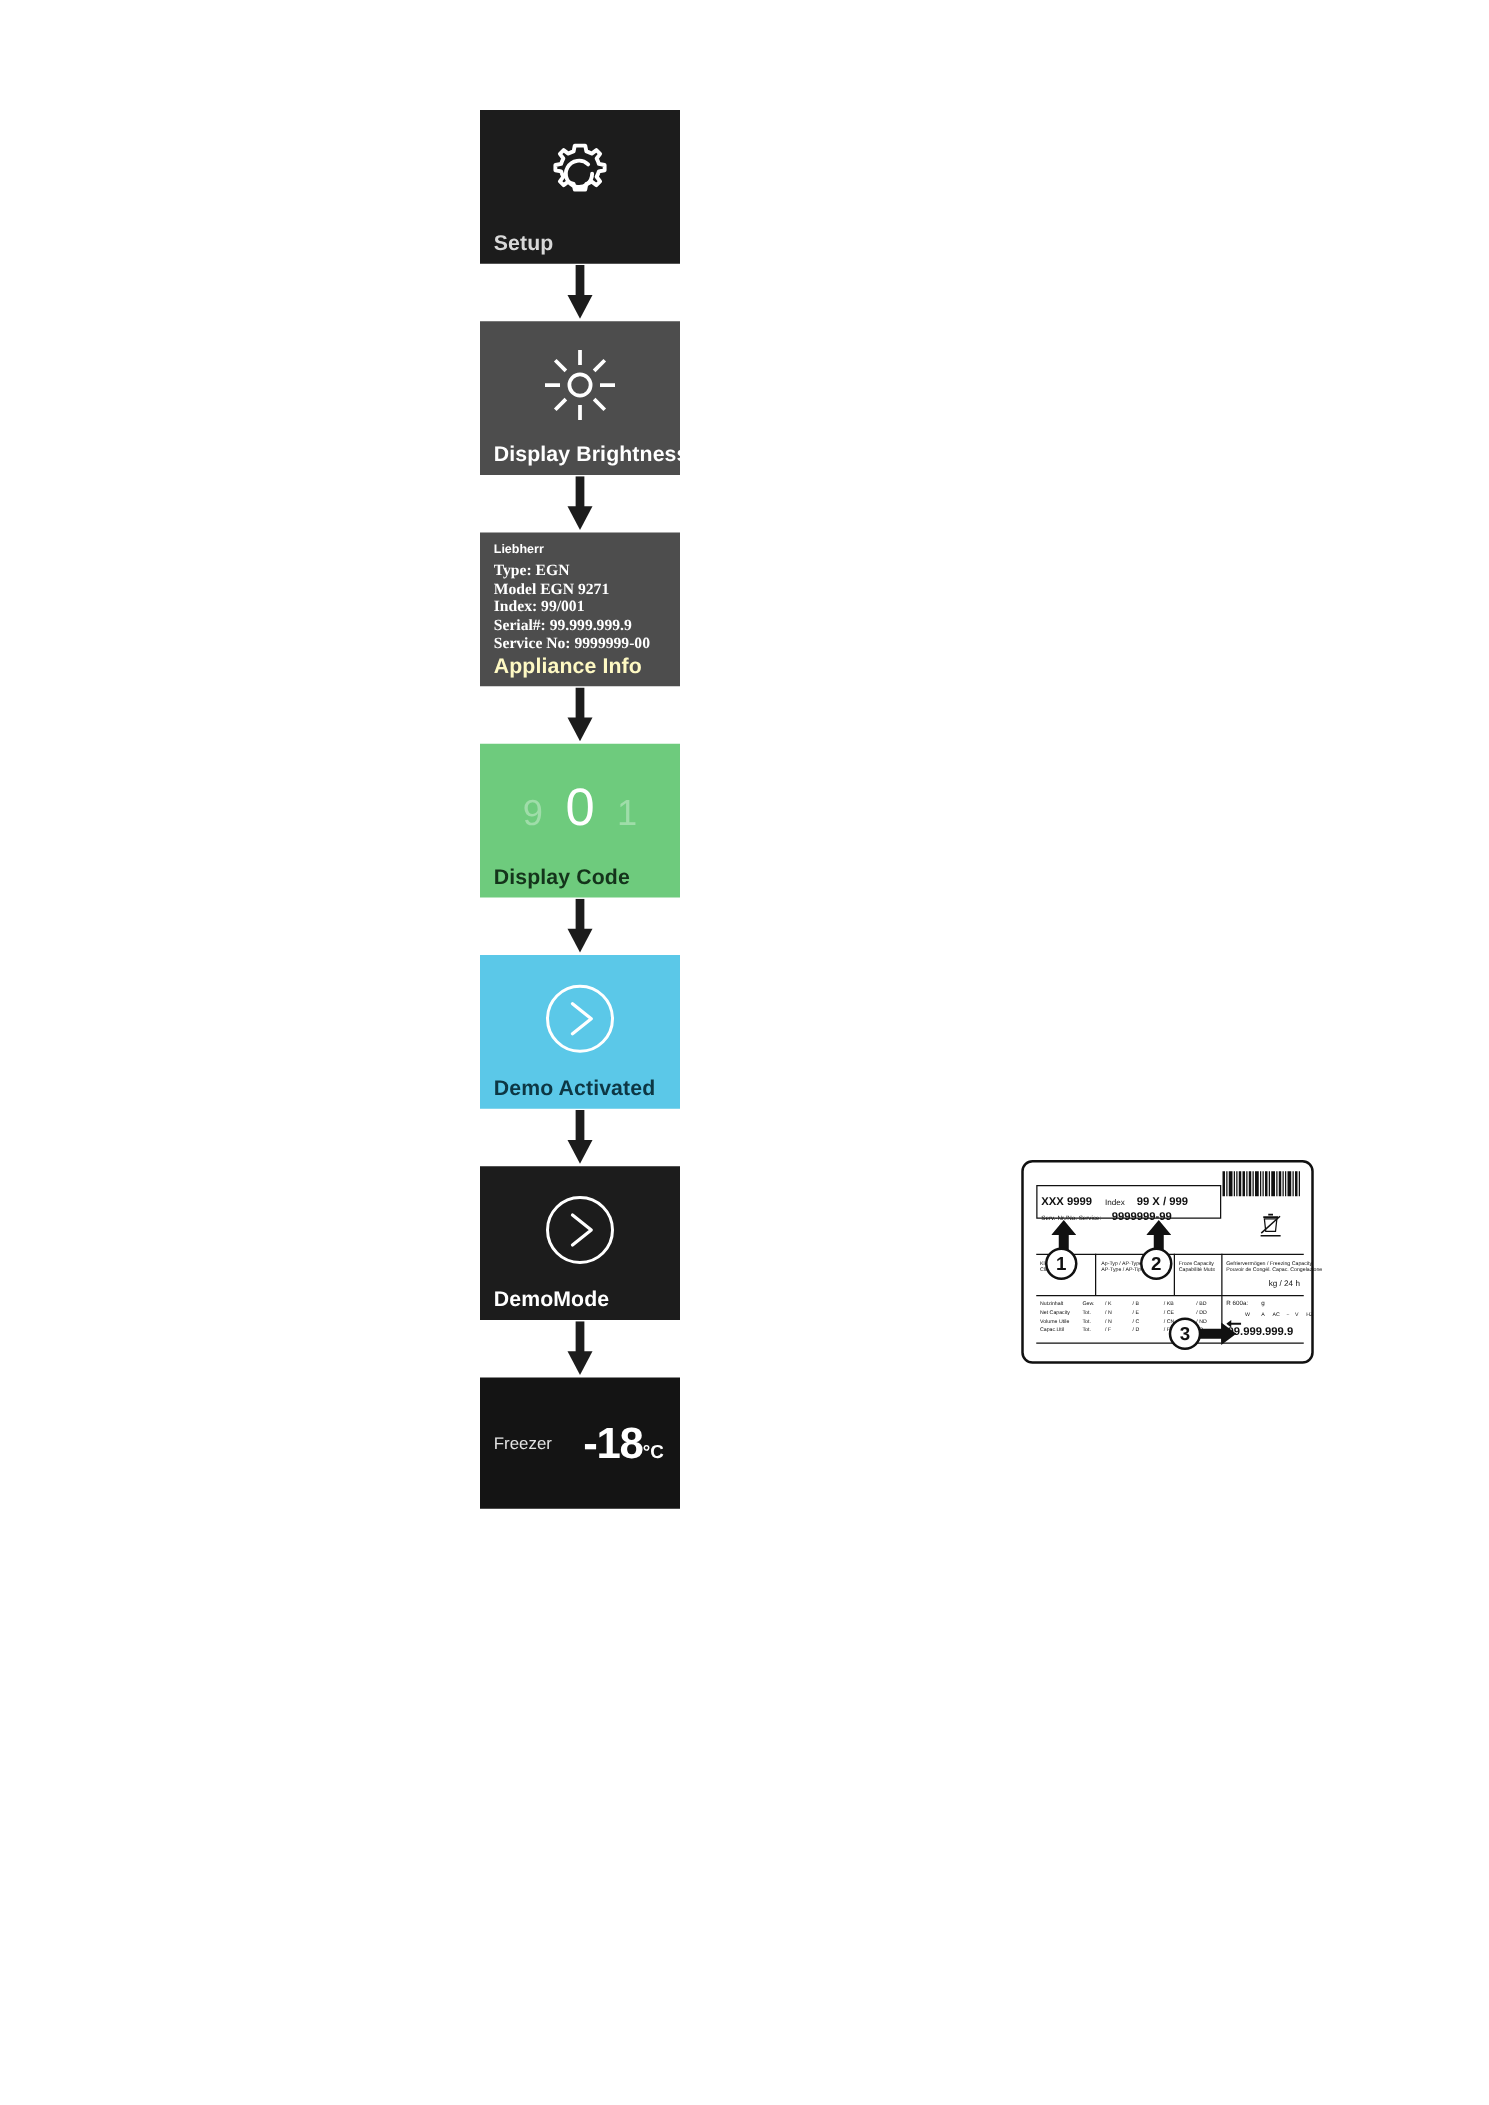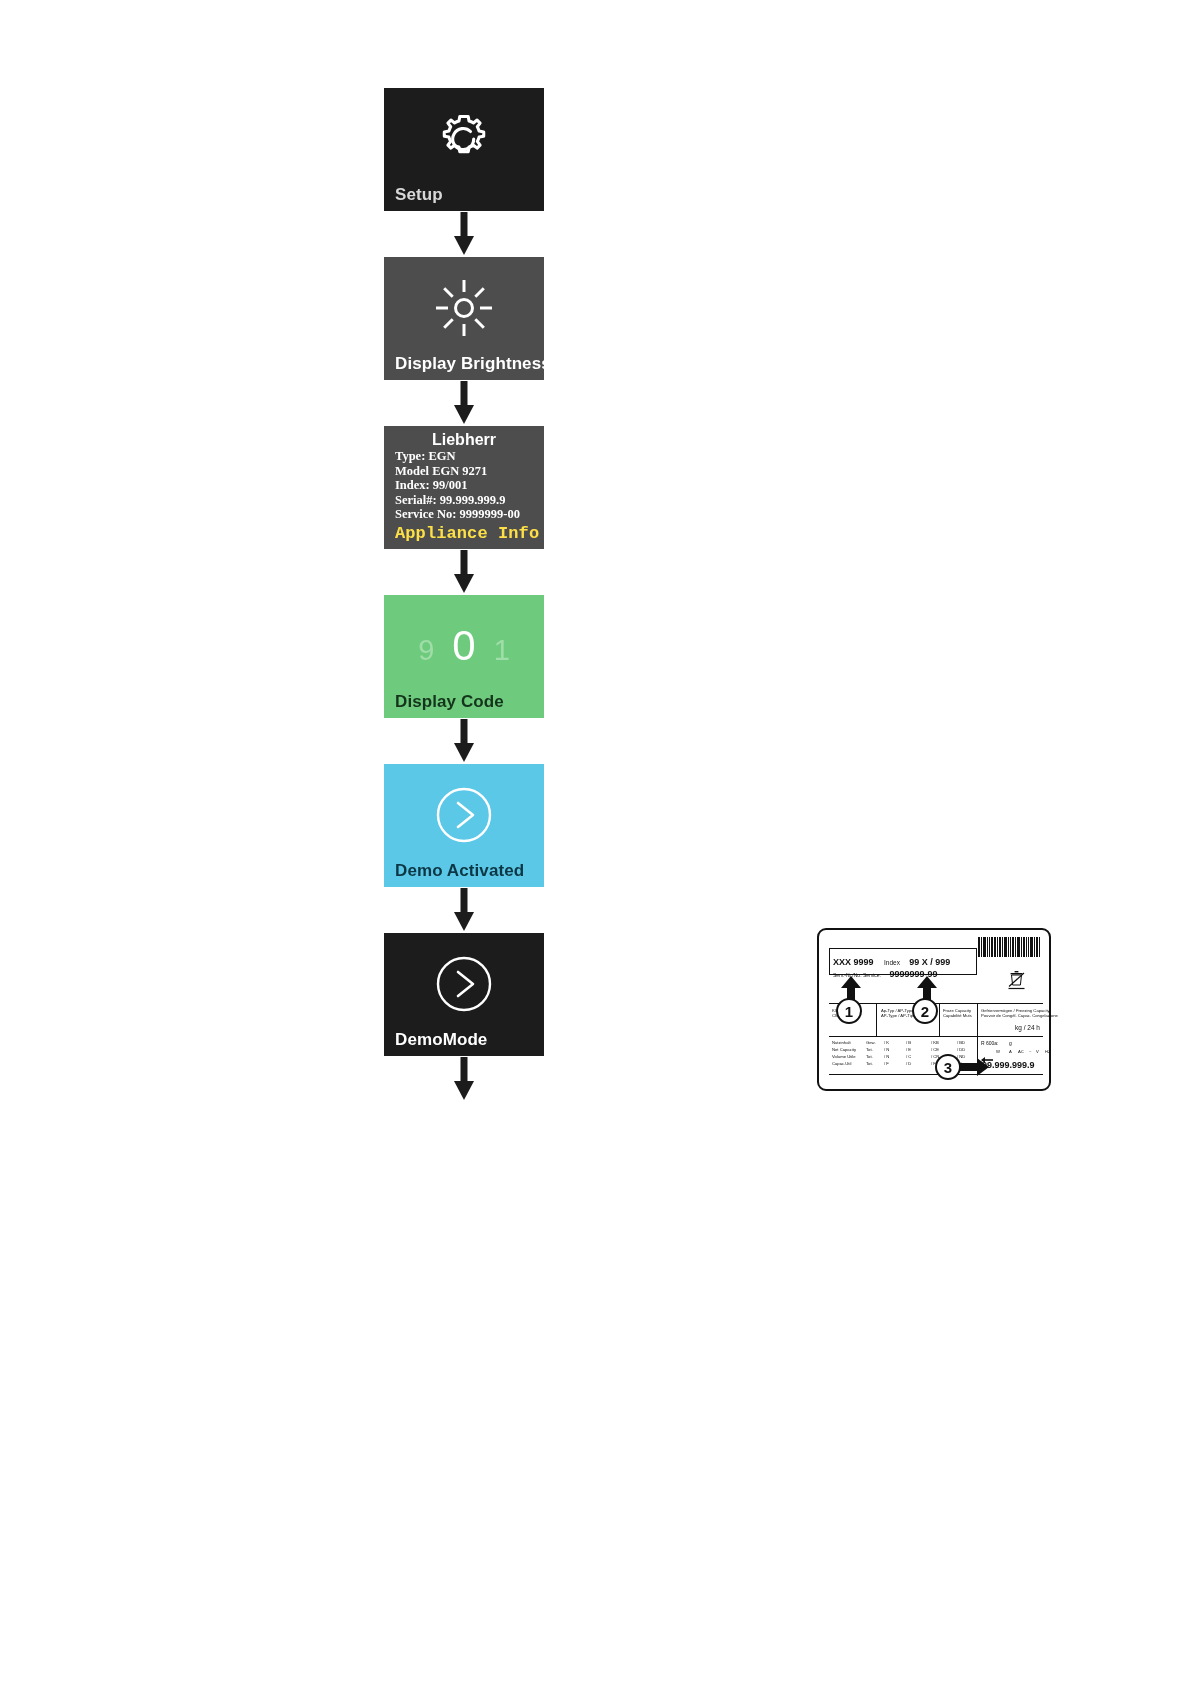--- a/index.html
+++ b/index.html
@@ -63,21 +63,21 @@
   .arrow svg { display: block; }
 
   
   .p-setup     { background: #1c1c1c; }
   .p-setup    .panel-label { color: #d8d8d8; margin-top: 33px; }
 
   .p-bright    { background: #4d4d4d; }
   .p-bright   .panel-label { color: #ffffff; }
 
   .p-info      { background: #4d4d4d; }
-  .p-info     .panel-label { color: #fde047; font-family: Liberation Mono, monospace; }
+  .p-info     .panel-label { color: #fef9c3; }
 
   .p-code      { background: #6ecb7d; }
   .p-code     .panel-label { color: #14341b; }
 
   .p-demoact   { background: #5bc8e8; }
   .p-demoact  .panel-label { color: #0d3744; }
 
   .p-demomode  { background: #1c1c1c; text-align: center; }
   .p-demomode .panel-label { color: #ffffff; }
 
@@ -85,25 +85,24 @@
 
   
   .info-lines {
     position: absolute;
     left: 11px;
     top: 6px;
     right: 4px;
   }
   .info-lines .brand {
     color: #ffffff;
-    font-size: 16px;
+    font-size: 10px;
     font-weight: bold;
     line-height: 16px;
     margin-bottom: 1px;
-    margin-left: 37px;
   }
   .info-lines .line {
     color: #ffffff;
     font-size: 12.5px;
     font-weight: bold;
     line-height: 14.5px;
     white-space: nowrap;
     font-family: Liberation Serif, serif;
   }
 
@@ -372,20 +371,26 @@
     <div class="panel-label">DemoMode</div>
   </div>
 
   <div class="arrow">
     <svg width="24" height="44" viewBox="0 0 24 44">
       <rect x="8.5" y="0" width="7" height="27" fill="#1c1c1c"></rect>
       <polygon points="2,24 22,24 12,43" fill="#1c1c1c"></polygon>
     </svg>
   </div>
 
+  <div class="panel p-freezer">
+    <div class="freezer-row">
+      <span class="freezer-name">Freezer</span>
+      <span class="freezer-temp"><span>-18</span><span class="freezer-unit">°C</span></span>
+    </div>
+  </div>
 
 </div>
 
 <div id="rating-label">
   <div class="inner">
 
     <div class="barcode">
       <i style="width:2px"></i>
         <i style="width:1px"></i>
         <i style="width:3px"></i>

